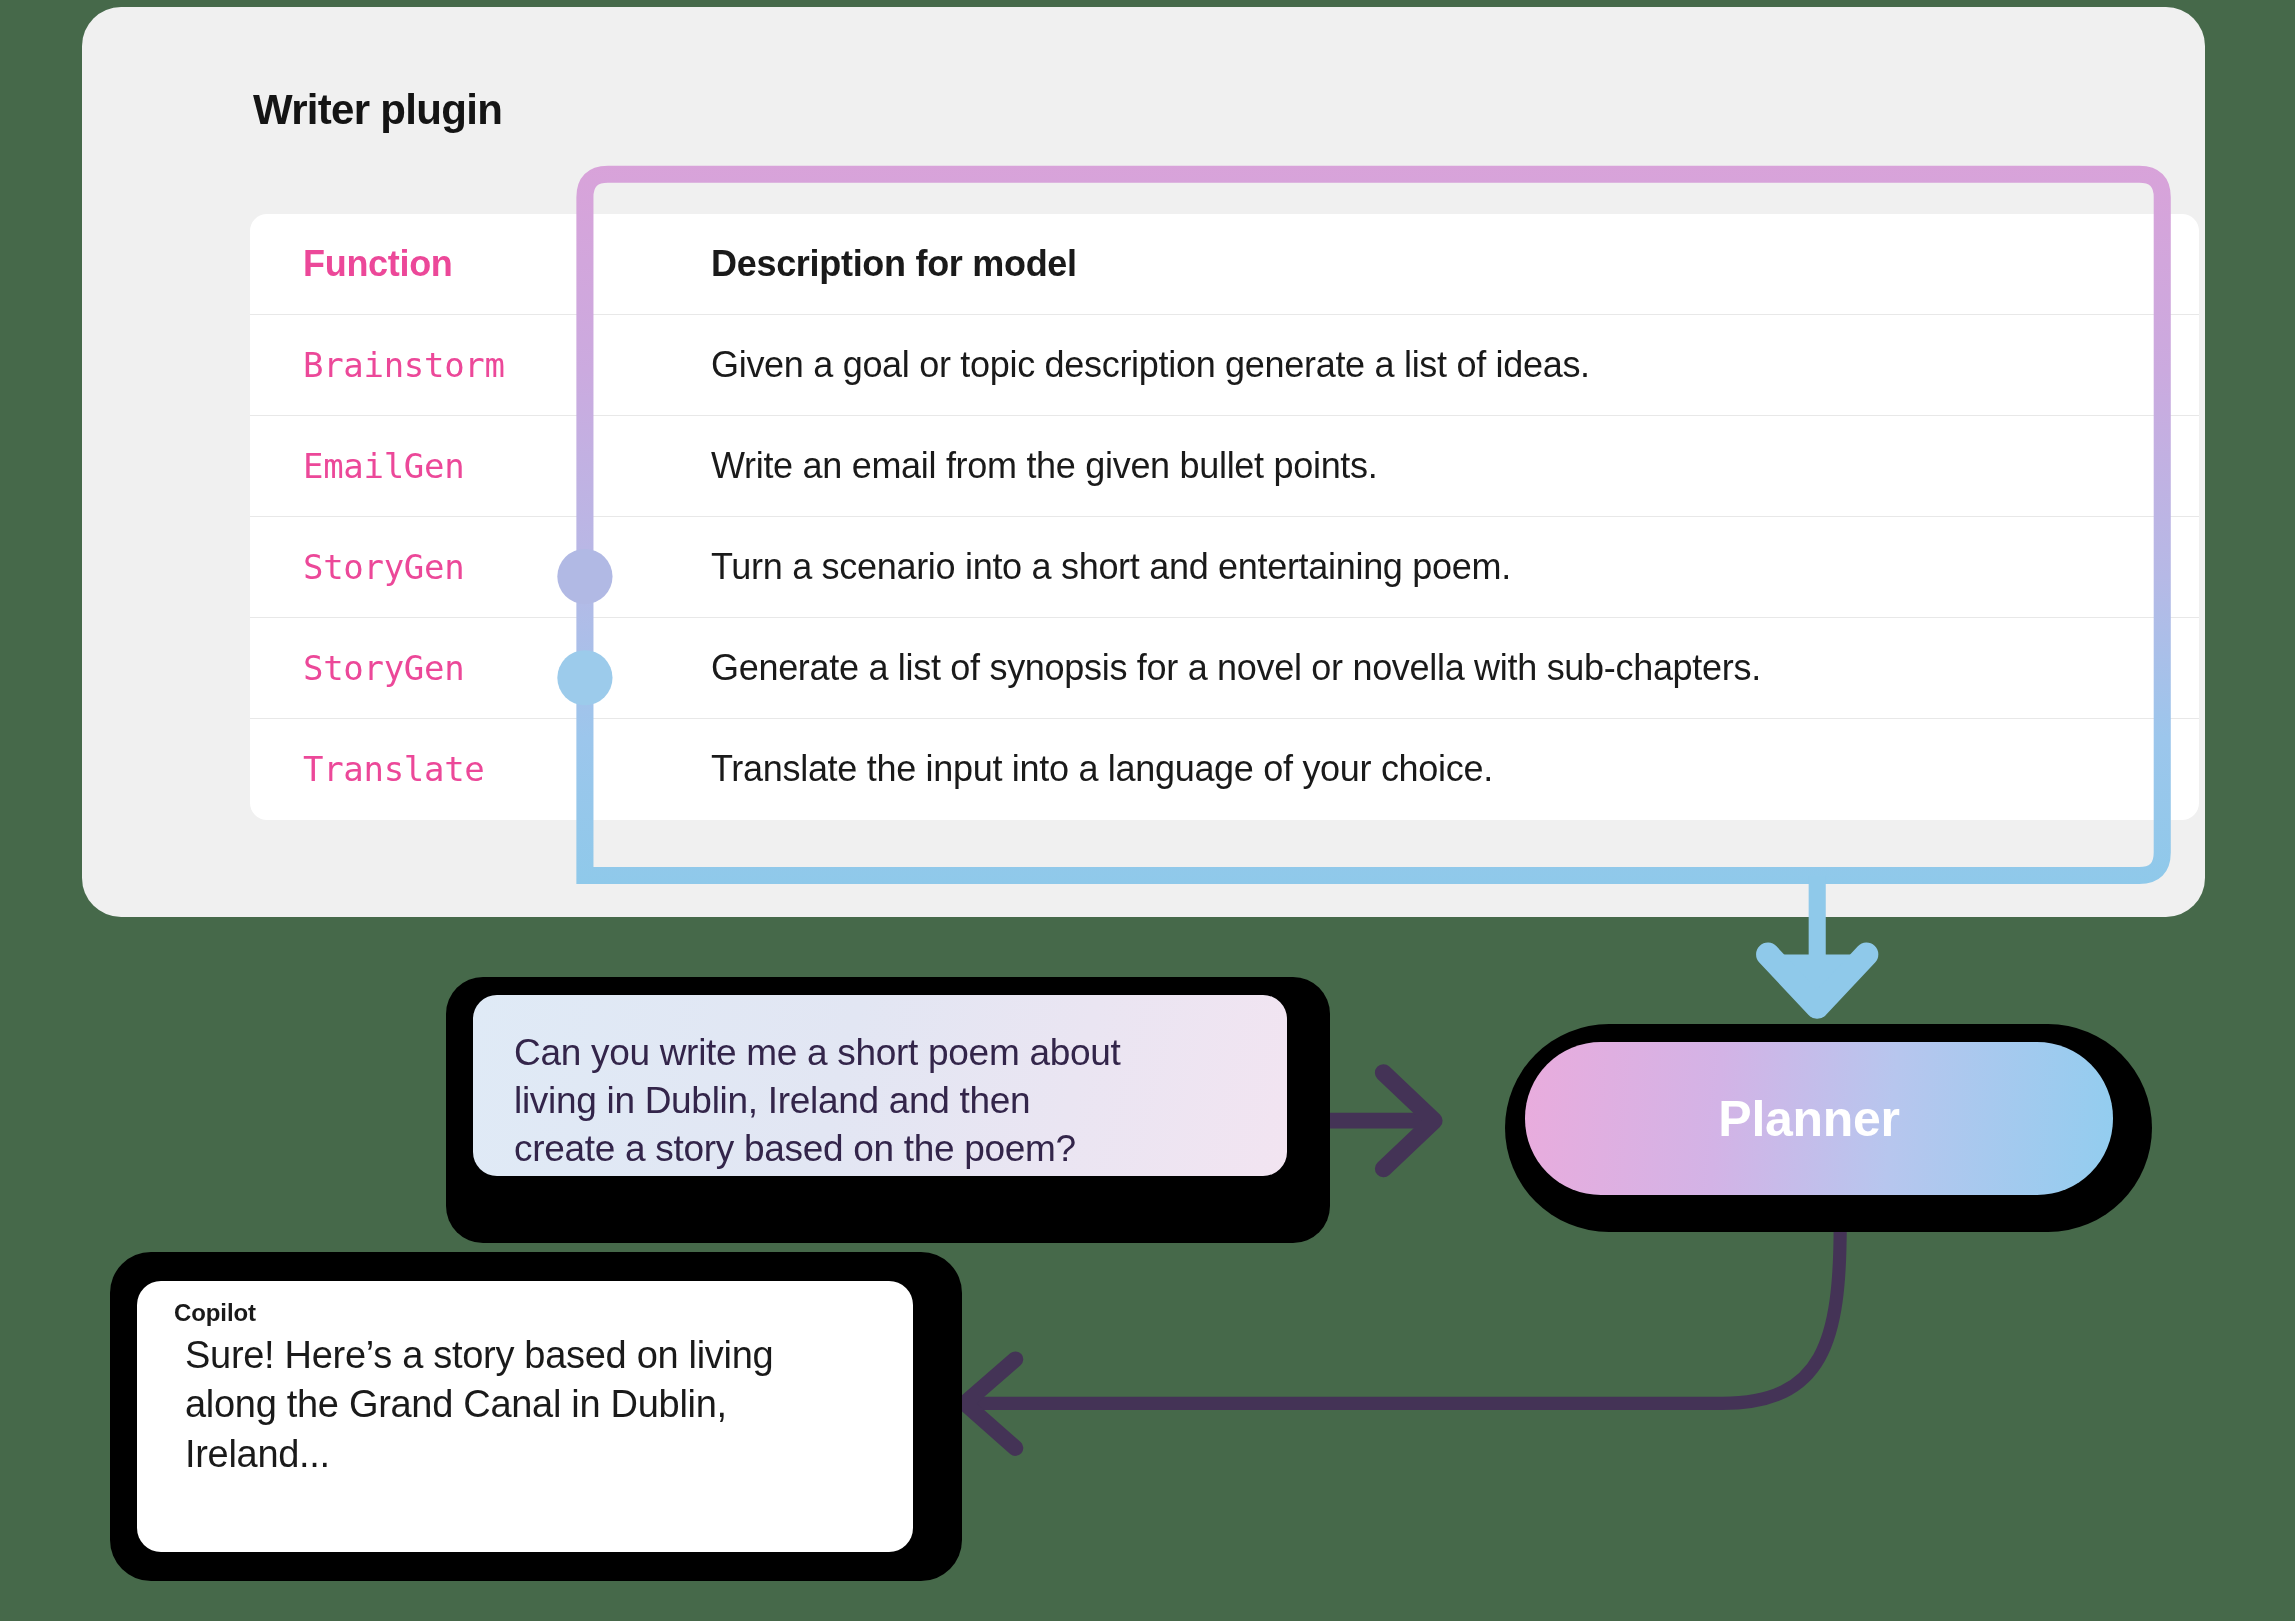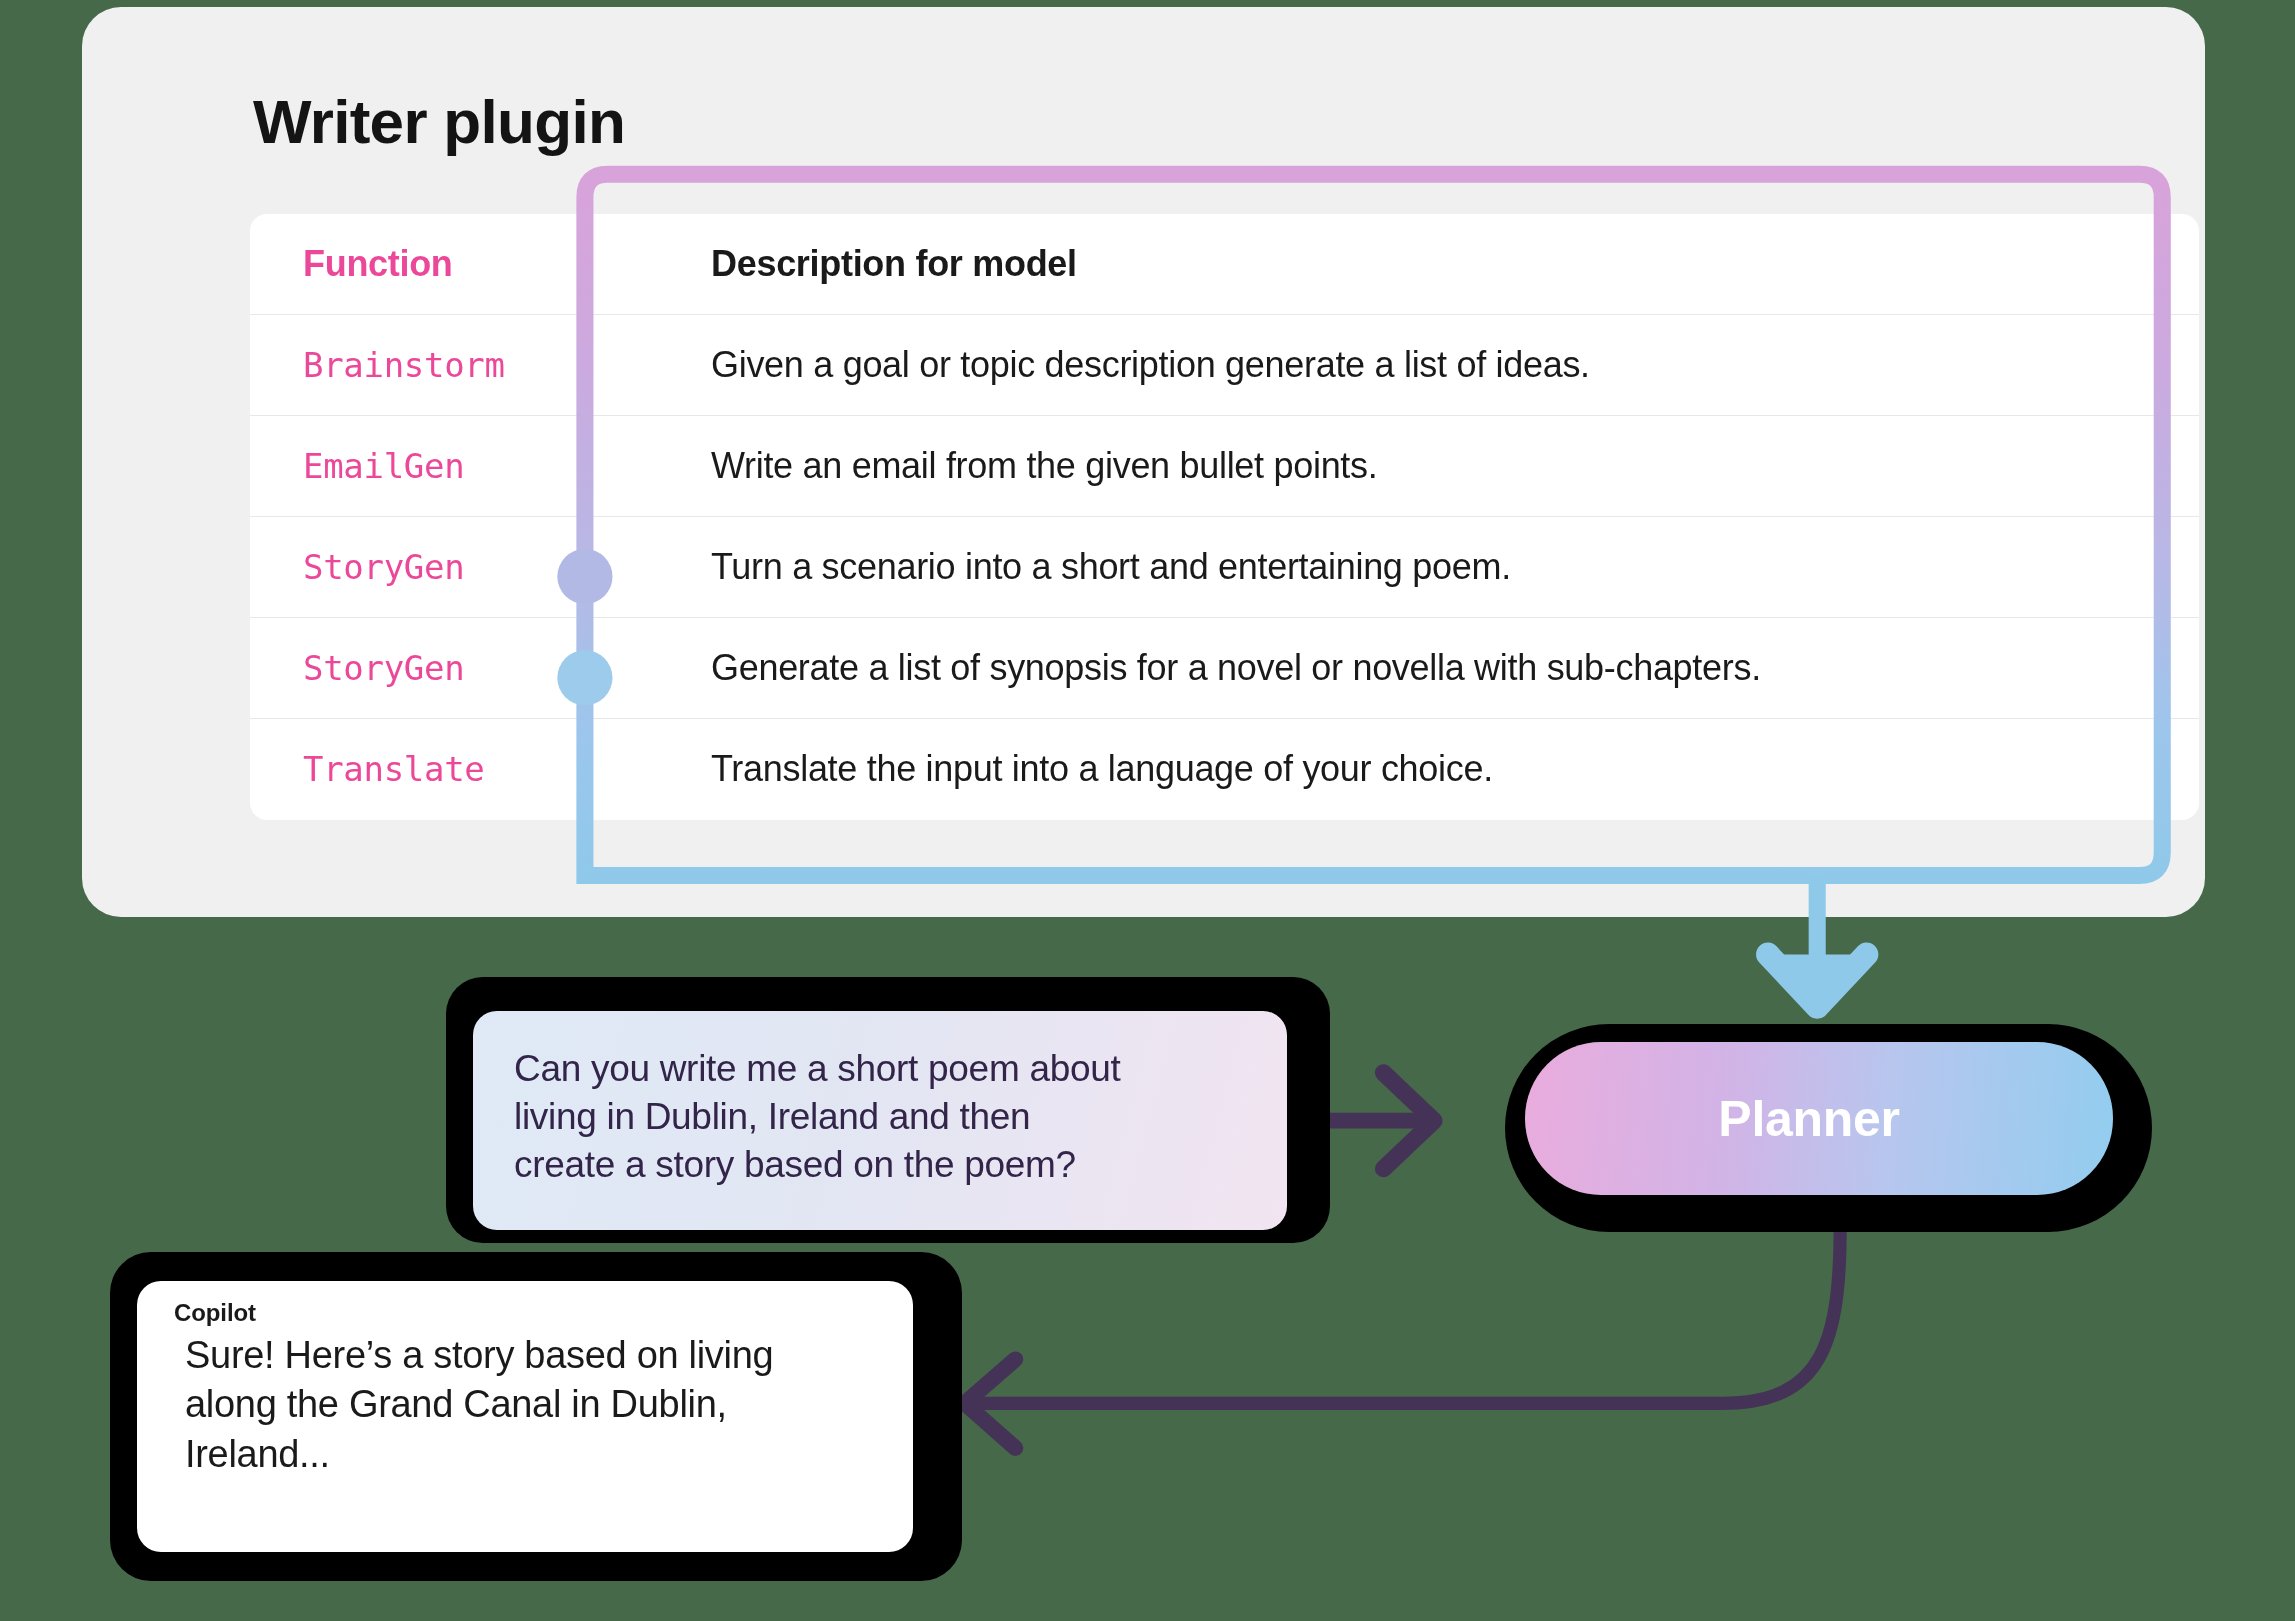--- a/index.html
+++ b/index.html
@@ -23,21 +23,21 @@
     top: 6.6px;
     width: 2123px;
     height: 910px;
     background: #f0f0f0;
     border-radius: 39px;
   }
   #plugin-title {
     position: absolute;
     left: 171px;
     top: 79px;
-    font-size: 62px;
+    font-size: 42px;
     font-weight: bold;
     color: #141414;
     letter-spacing: -0.7px;
     white-space: nowrap;
   }
 
   
   #fn-table {
     position: absolute;
     left: 168px;
@@ -100,26 +100,25 @@
     width: 884px;
     height: 266px;
     background: #000000;
     border-radius: 37px;
   }
   #user-bubble {
     position: absolute;
     left: 473px;
     top: 995px;
     width: 814px;
-    height: 219px;
+    height: 181px;
     border-radius: 24px;
     background: linear-gradient(105deg, #dfeaf6 0%, #e2e6f3 45%, #f2e4f1 100%);
     box-sizing: border-box;
     padding: 34px 39px 0 41px;
-    margin-top: 16px;
   }
   #user-bubble-text {
     font-size: 37px;
     line-height: 1.30;
     color: #33254a;
     letter-spacing: -0.3px;
     white-space: pre-line;
   }
 
   

